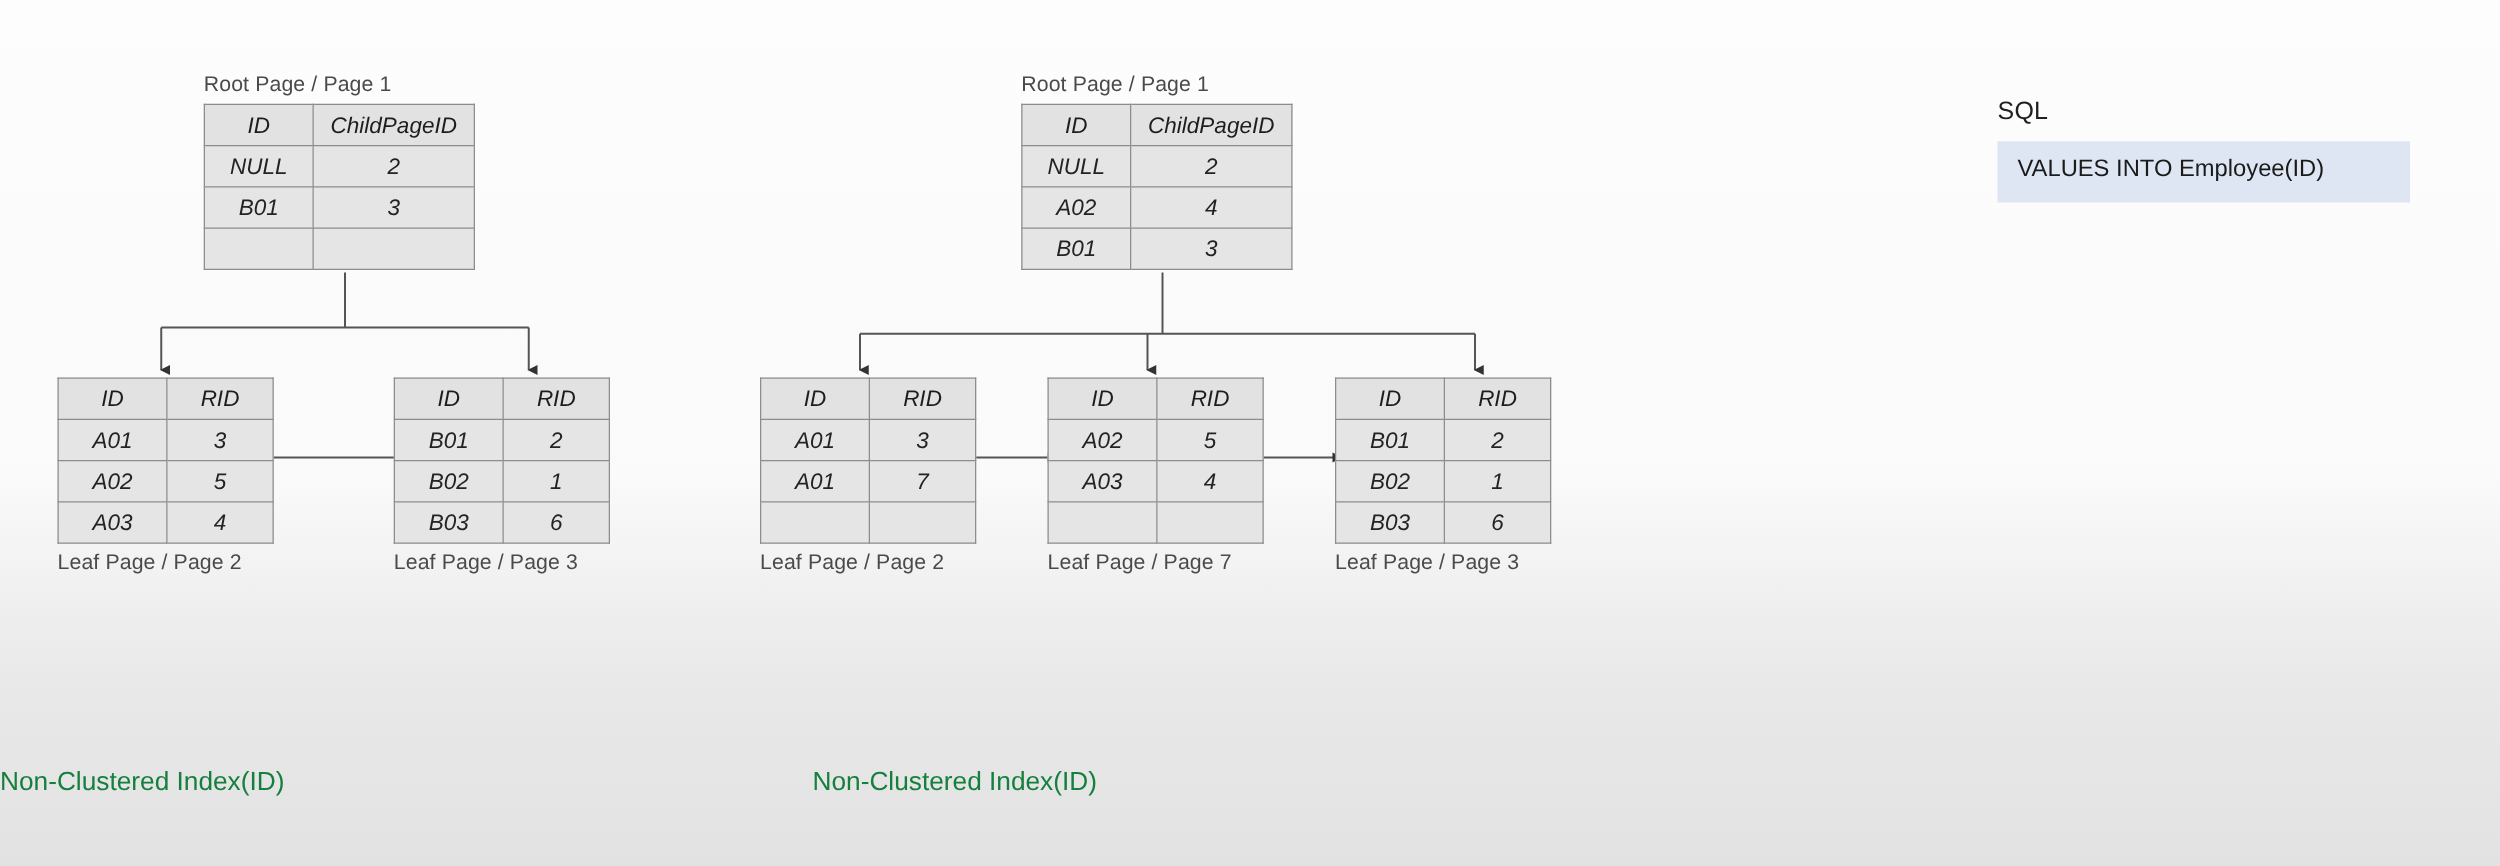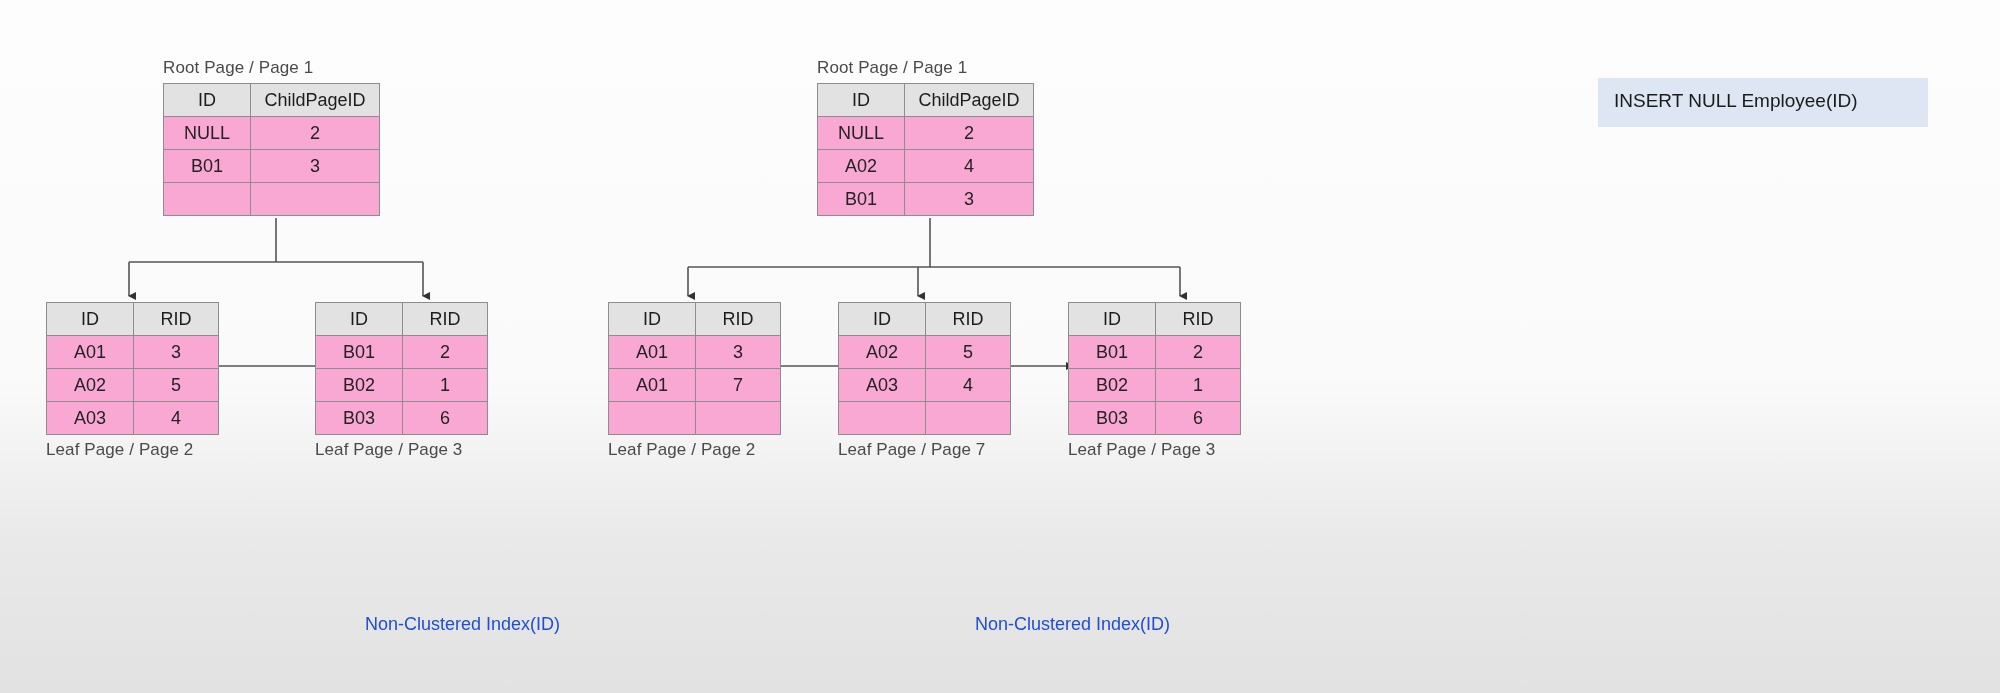--- a/index.html
+++ b/index.html
@@ -41,22 +41,23 @@
     letter-spacing: .1px;
   }
   .page-caption.top {
     margin-bottom: 5px;
   }
   .page-caption.bottom {
     margin-top: 5px;
   }
   table.page-table {
     border-collapse: collapse;
-    background: #f9a8d4;
+    background: #e5e5e5;
     table-layout: fixed;
+    font-style: italic;
   }
   table.page-table td,
   table.page-table th {
     border: 1px solid #8d8d8d;
     height: 32px;
     text-align: center;
     font-size: 18px;
     font-weight: normal;
     color: #232323;
     padding: 0 4px;
@@ -72,23 +73,23 @@
 
   
   .root-table th.c1, .root-table td.c1 { width: 78px; }
   .root-table th.c2, .root-table td.c2 { width: 120px; margin-top: 12px; }
   .leaf-table th.c1, .leaf-table td.c1 { width: 78px; }
   .leaf-table th.c2, .leaf-table td.c2 { width: 76px; }
 
   
   .diagram-caption {
     position: absolute;
-    font-size: 18px;
-    color: #1d4ed8;
-    text-align: right;
+    font-size: 21px;
+    color: #15803d;
+    text-align: left;
     white-space: nowrap;
   }
 
   
   #sql-panel {
     position: absolute;
     left: 1598px;
     top: 78px;
     width: 360px;
   }
@@ -328,18 +329,19 @@
           <td class="c2">6</td>
         </tr>
       </tbody>
     </table>
     <div class="page-caption bottom">Leaf Page / Page 3</div>
   </div>
 
   <div class="diagram-caption" style="left:650px; top:614px; width:520px;">Non-Clustered Index(ID)</div>
 
   <div id="sql-panel">
+    <div id="sql-title">SQL</div>
     <div id="sql-box">
-      <div class="sql-line">INSERT NULL Employee(ID)</div>
+      <div class="sql-line">VALUES INTO Employee(ID)</div>
     </div>
   </div>
 
 </div>
 
 </body></html>

